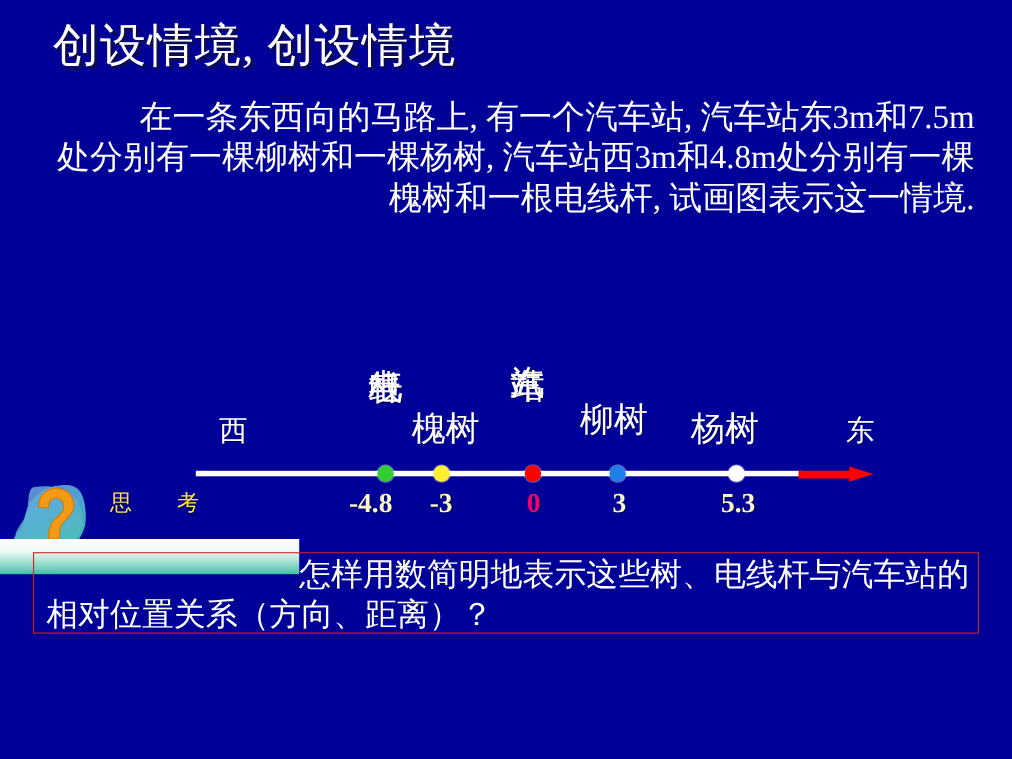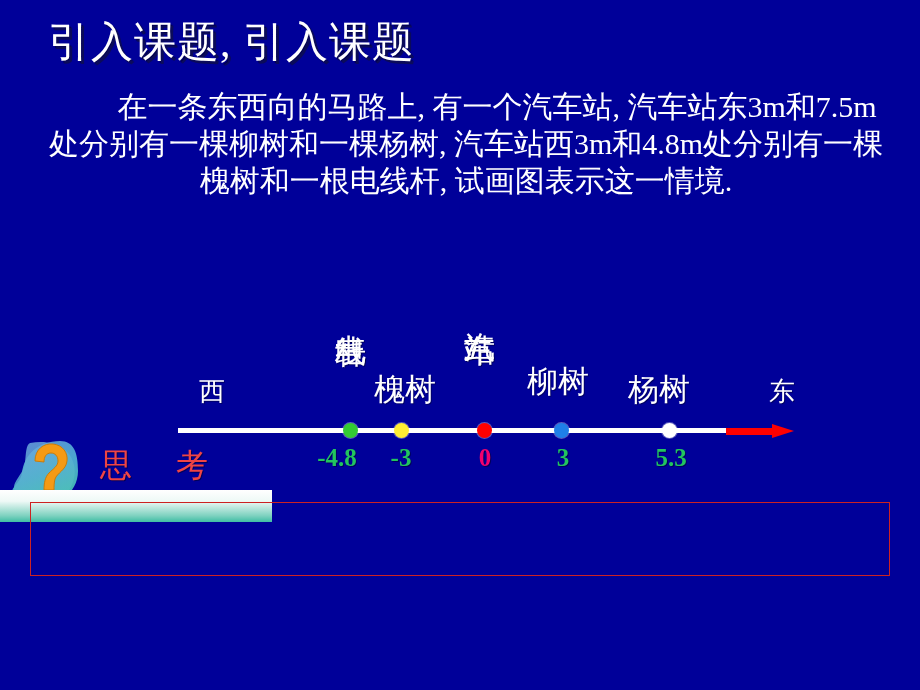--- a/index.html
+++ b/index.html
@@ -38,21 +38,21 @@
   
   .body-text {
     position: absolute;
     left: 46px;
     top: 88px;
     width: 840px;
     font-size: 30px;
     line-height: 37px;
     color: #ffffff;
     text-indent: 62px;
-    text-align: center;
+    text-align: right;
     letter-spacing: 0px;
   }
   .axis-line {
     position: absolute;
     left: 178px;
     top: 428px;
     width: 552px;
     height: 5px;
     background: #ffffff;
   }
@@ -87,21 +87,21 @@
     height: 15px;
     border-radius: 50%;
     top: 423px;
     box-shadow: 0 0 0 1px rgba(255,255,255,0.35);
   }
   .tick-label {
     position: absolute;
     top: 444px;
     font-size: 25px;
     font-weight: bold;
-    color: #22c55e;
+    color: #fef9c3;
     text-align: center;
     transform: translateX(-50%);
     white-space: nowrap;
     text-shadow: 1px 1px 0 rgba(0,0,0,0.4);
   }
   .tick-label.zero {
     color: #f2006e;
   }
   .name-label {
     position: absolute;
@@ -133,22 +133,22 @@
     position: absolute;
     left: 8px;
     top: 437px;
     width: 100px;
     height: 86px;
   }
   .think-label {
     position: absolute;
     left: 100px;
     top: 444px;
-    font-size: 32px;
-    color: #ef4444;
+    font-size: 20px;
+    color: #fde047;
     letter-spacing: 18px;
     text-shadow: 1px 1px 0 rgba(0,0,0,0.4);
   }
   .gradient-bar {
     position: absolute;
     left: 0px;
     top: 490px;
     width: 272px;
     height: 32px;
     background: linear-gradient(to bottom, #ffffff 0%, #eef9f6 35%, #7fd2c0 80%, #3fbda4 100%);
@@ -174,21 +174,21 @@
     color: #ffffff;
     font-family: "DejaVu Sans", "Liberation Sans", sans-serif;
     text-indent: 230px;
   }
 </style>
 </head>
 <body>
 
 <div class="slide">
 
-  <div class="title">引入课题, 引入课题</div>
+  <div class="title">创设情境, 创设情境</div>
 
   <div class="body-text">在一条东西向的马路上, 有一个汽车站, 汽车站东3m和7.5m处分别有一棵柳树和一棵杨树, 汽车站西3m和4.8m处分别有一棵槐树和一根电线杆, 试画图表示这一情境.</div>
 
   <div class="diagram-layer">
 
     <div class="dir-label" style="left:212px; top:374px;">西</div>
 
     <div class="dir-label" style="left:782px; top:374px;">东</div>
 
     <div class="axis-line"></div>
@@ -244,14 +244,15 @@
         <circle cx="41" cy="64" r="7.5"></circle>
       </g>
     </svg>
   </div>
 
   <div class="think-label">思 考</div>
 
   <div class="gradient-bar"></div>
 
   <div class="question-box"></div>
+  <div class="question-text">怎样用数简明地表示这些树、电线杆与汽车站的相对位置关系（方向、距离）？</div>
 
 </div>
 
 </body></html>

